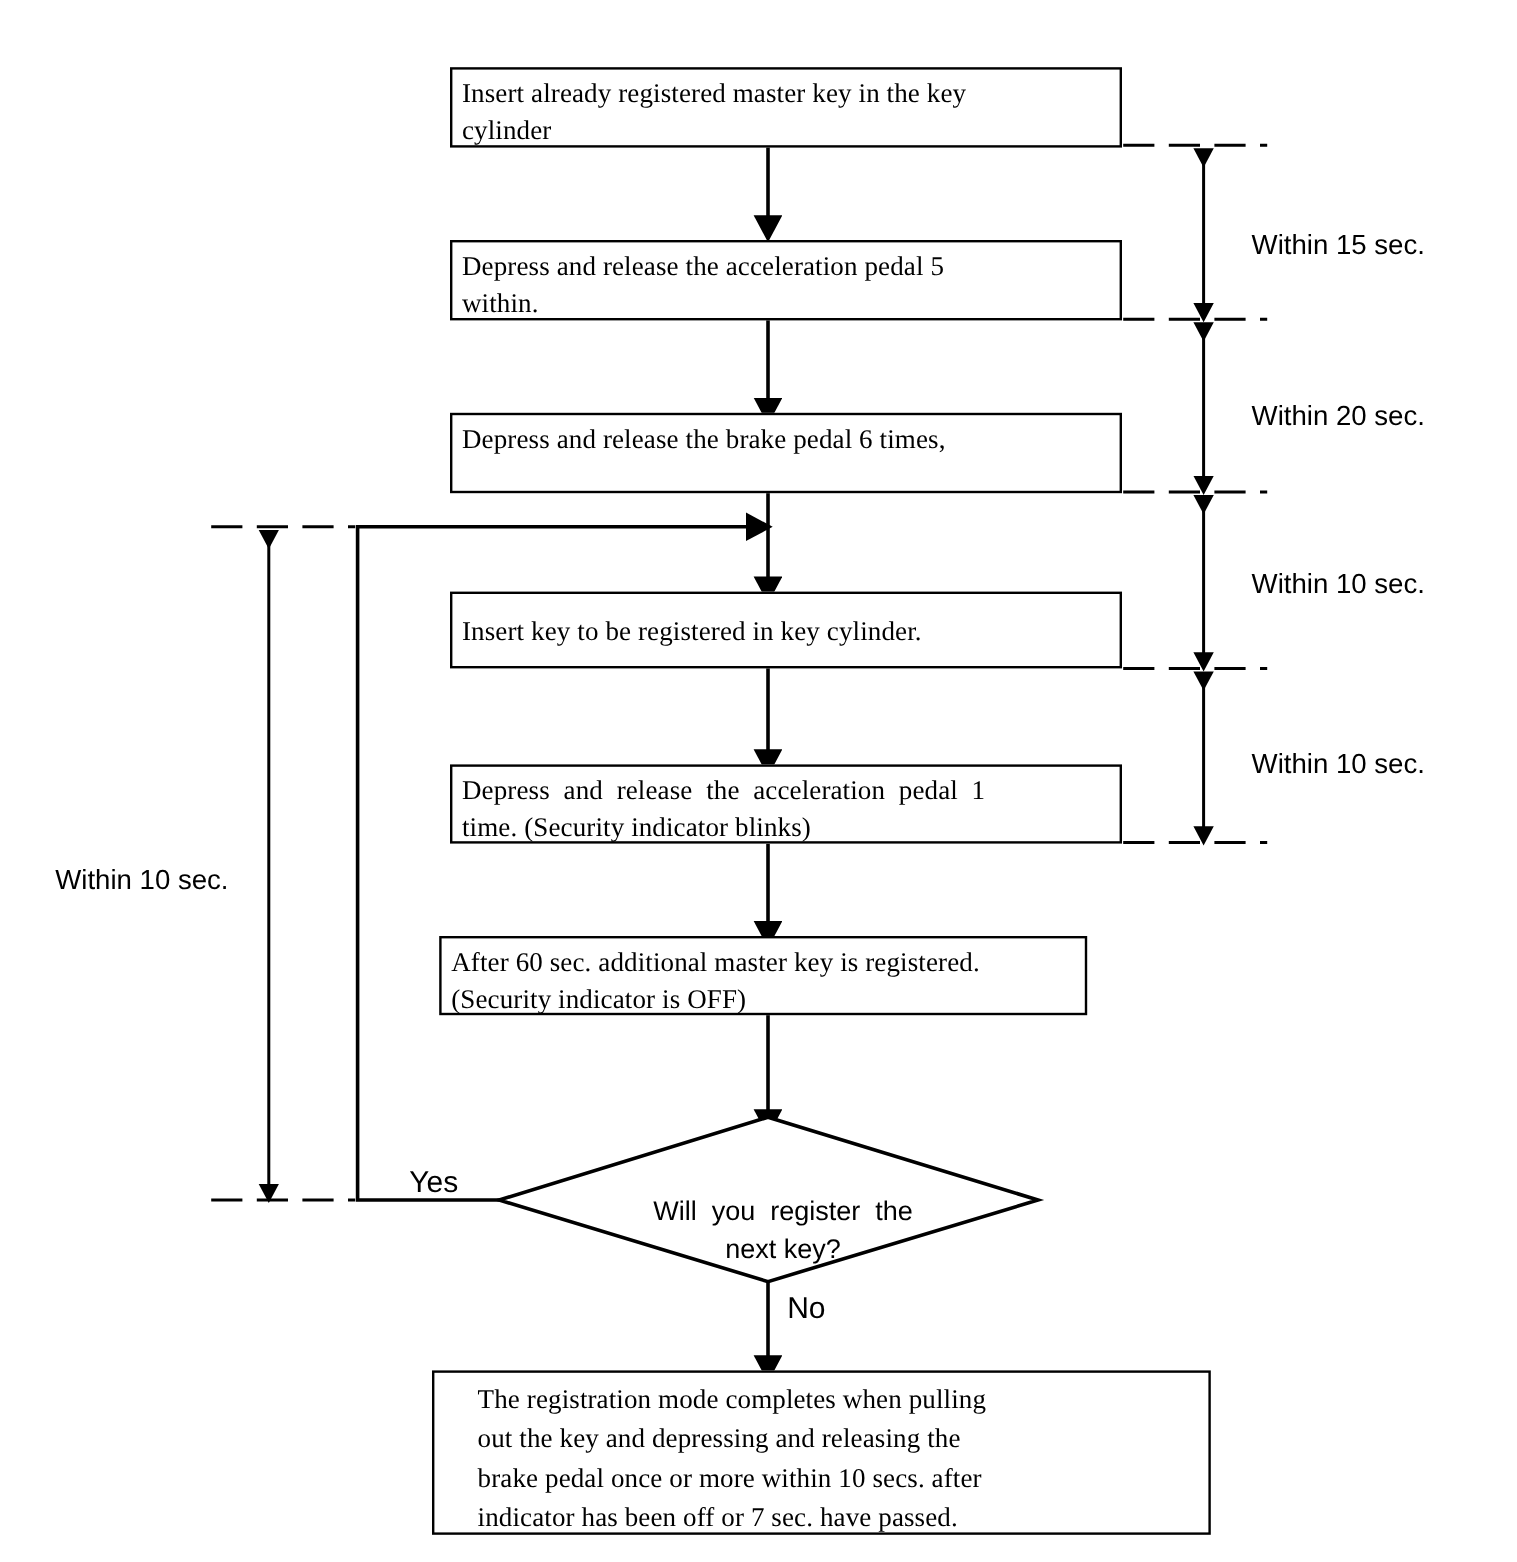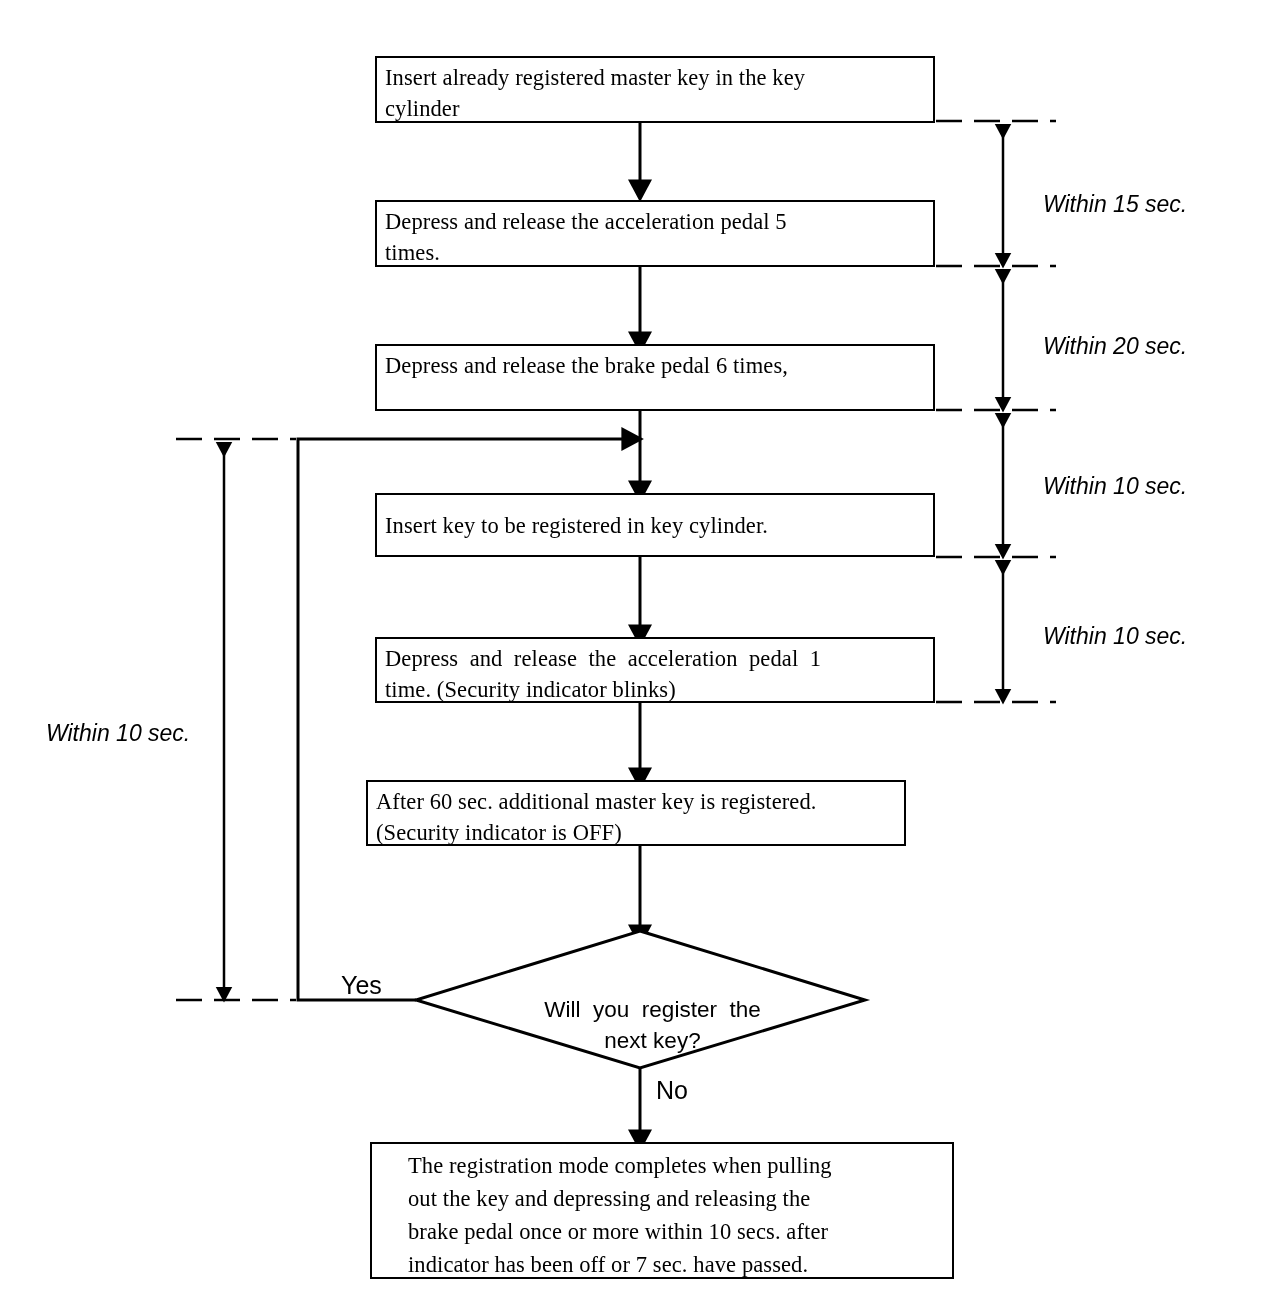--- a/index.html
+++ b/index.html
@@ -42,21 +42,21 @@
     text-align:center;
     white-space:pre;
   }
   
   .lab{
     position:absolute;
     font-size:25px;
     line-height:26px;
     white-space:nowrap;
   }
-  .lab.big{ font-size:23px;font-style:italic; }
+  .lab.big{ font-size:23px; }
 </style>
 </head>
 <body>
 
 <div id="page">
 
   <svg id="svg-layer" viewBox="0 0 1264 1302" xmlns="http://www.w3.org/2000/svg">
     <defs>
       <marker id="ah" markerWidth="16" markerHeight="16" refX="2.2" refY="4" orient="auto" markerUnits="strokeWidth">
         <path d="M0,0 L0,8 L7.5,4 z" fill="#000"></path>
@@ -102,42 +102,42 @@
     </g>
   </svg>
 
   <div class="pbox" style="left:375px; top:56px; width:560px; height:67px;">
     <span class="ln">Insert already registered master key in the key</span>
     <span class="ln">cylinder</span>
   </div>
 
   <div class="pbox" style="left:375px; top:200px; width:560px; height:67px;">
     <span class="ln">Depress and release the acceleration pedal 5</span>
-    <span class="ln">times.</span>
+    <span class="ln">within.</span>
   </div>
 
   <div class="pbox" style="left:375px; top:344px; width:560px; height:67px;">
     <span class="ln">Depress and release the brake pedal 6 times,</span>
   </div>
 
   <div class="pbox" style="left:375px; top:493px; width:560px; height:64px; padding-top:15px;">
     <span class="ln">Insert key to be registered in key cylinder.</span>
   </div>
 
   <div class="pbox just" style="left:375px; top:637px; width:560px; height:66px;">
     <span class="ln">Depress  and  release  the  acceleration  pedal  1</span>
     <span class="ln">time. (Security indicator blinks)</span>
   </div>
 
   <div class="pbox" style="left:366px; top:780px; width:540px; height:66px;">
     <span class="ln">After 60 sec. additional master key is registered.</span>
     <span class="ln">(Security indicator is OFF)</span>
   </div>
 
-  <div class="pbox" style="left:370px; top:1142px; width:584px; height:137px; line-height:33px; padding-top:5px;padding-left:36px;">
+  <div class="pbox" style="left:360px; top:1142px; width:649px; height:137px; line-height:33px; padding-top:5px;padding-left:36px;">
     <span class="ln">The registration mode completes when pulling</span>
     <span class="ln">out the key and depressing and releasing the</span>
     <span class="ln">brake pedal once or more within 10 secs. after</span>
     <span class="ln">indicator has been off or 7 sec. have passed.</span>
   </div>
 
   <div class="diamond-text" style="left:470px; top:963px; width:340px;">
     <span class="ln">Will  you  register  the</span>
     <span class="ln">next key?</span>
   </div>

